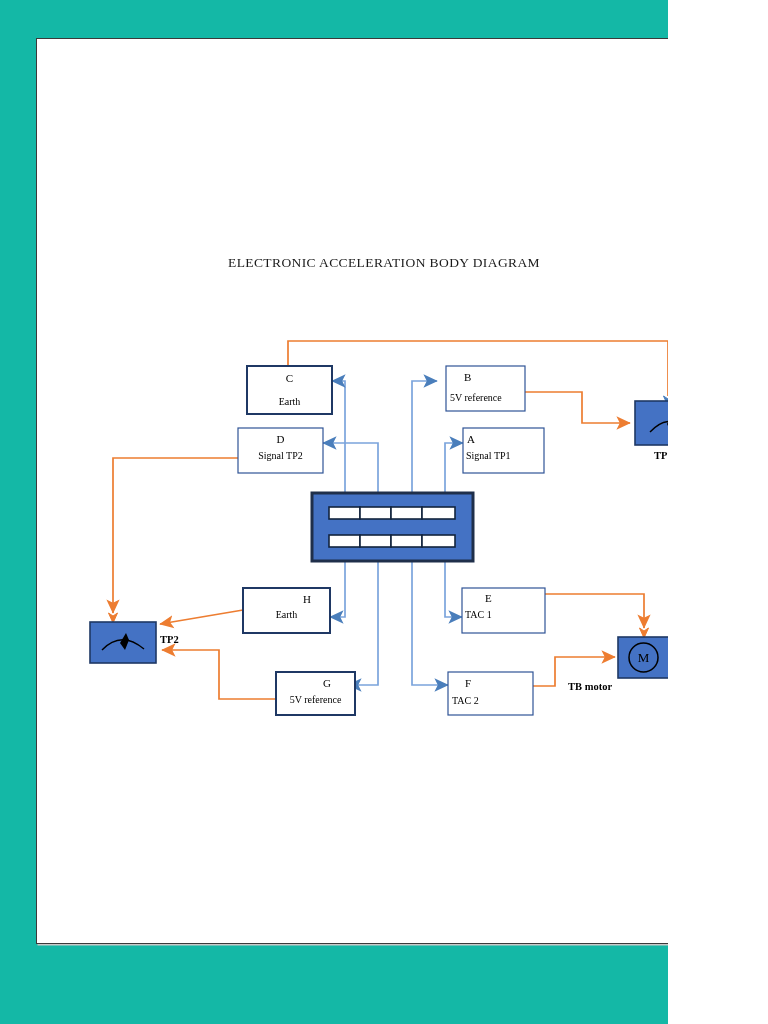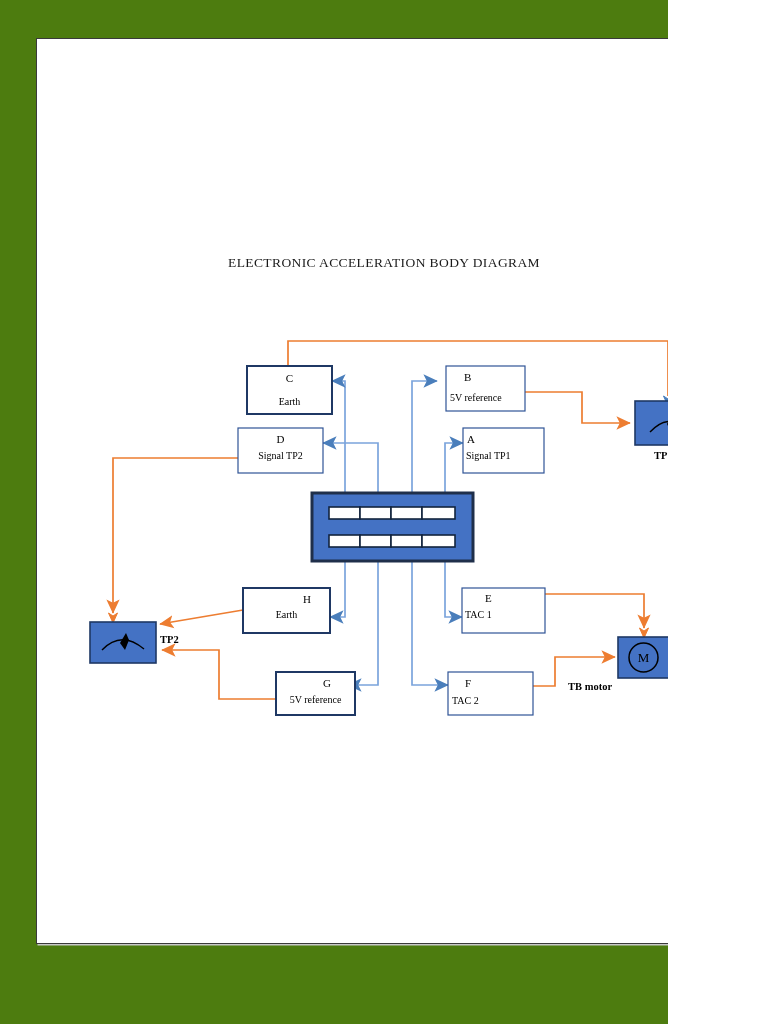--- a/index.html
+++ b/index.html
@@ -1,17 +1,17 @@
 <!DOCTYPE html>
 <html><head>
 <meta charset="utf-8">
 <style>
   html,body{margin:0;padding:0;background:#ffffff;}
   body{width:768px;height:1024px;font-family:"Liberation Serif",serif;color:#000;}
-  #page{position:relative;width:668px;height:1024px;background:#4d7c0f;overflow:hidden;}
+  #page{position:relative;width:668px;height:1024px;background:#14b8a6;overflow:hidden;}
   #sheet{position:absolute;left:36px;top:38px;width:700px;height:904px;
          border:1px solid #3a3a3a;box-shadow:1.5px 1.5px 0 #c8c8c8;background:#fff;}
   #title{position:absolute;left:0;top:255px;width:768px;text-align:center;
          font-family:"Liberation Serif",serif;font-size:13.5px;letter-spacing:.4px;color:#1a1a1a;}
   svg{position:absolute;left:0;top:0;width:768px;height:1024px;}
   .bx-label{font-family:"Liberation Serif",serif;font-size:11px;fill:#000;}
   .bx-sub{font-family:"Liberation Serif",serif;font-size:10px;fill:#000;}
   .ext-label{font-family:"Liberation Serif",serif;font-size:10.5px;font-weight:bold;fill:#000;}
   .mtr{font-family:"Liberation Serif",serif;font-size:13px;fill:#000;}
 </style>

